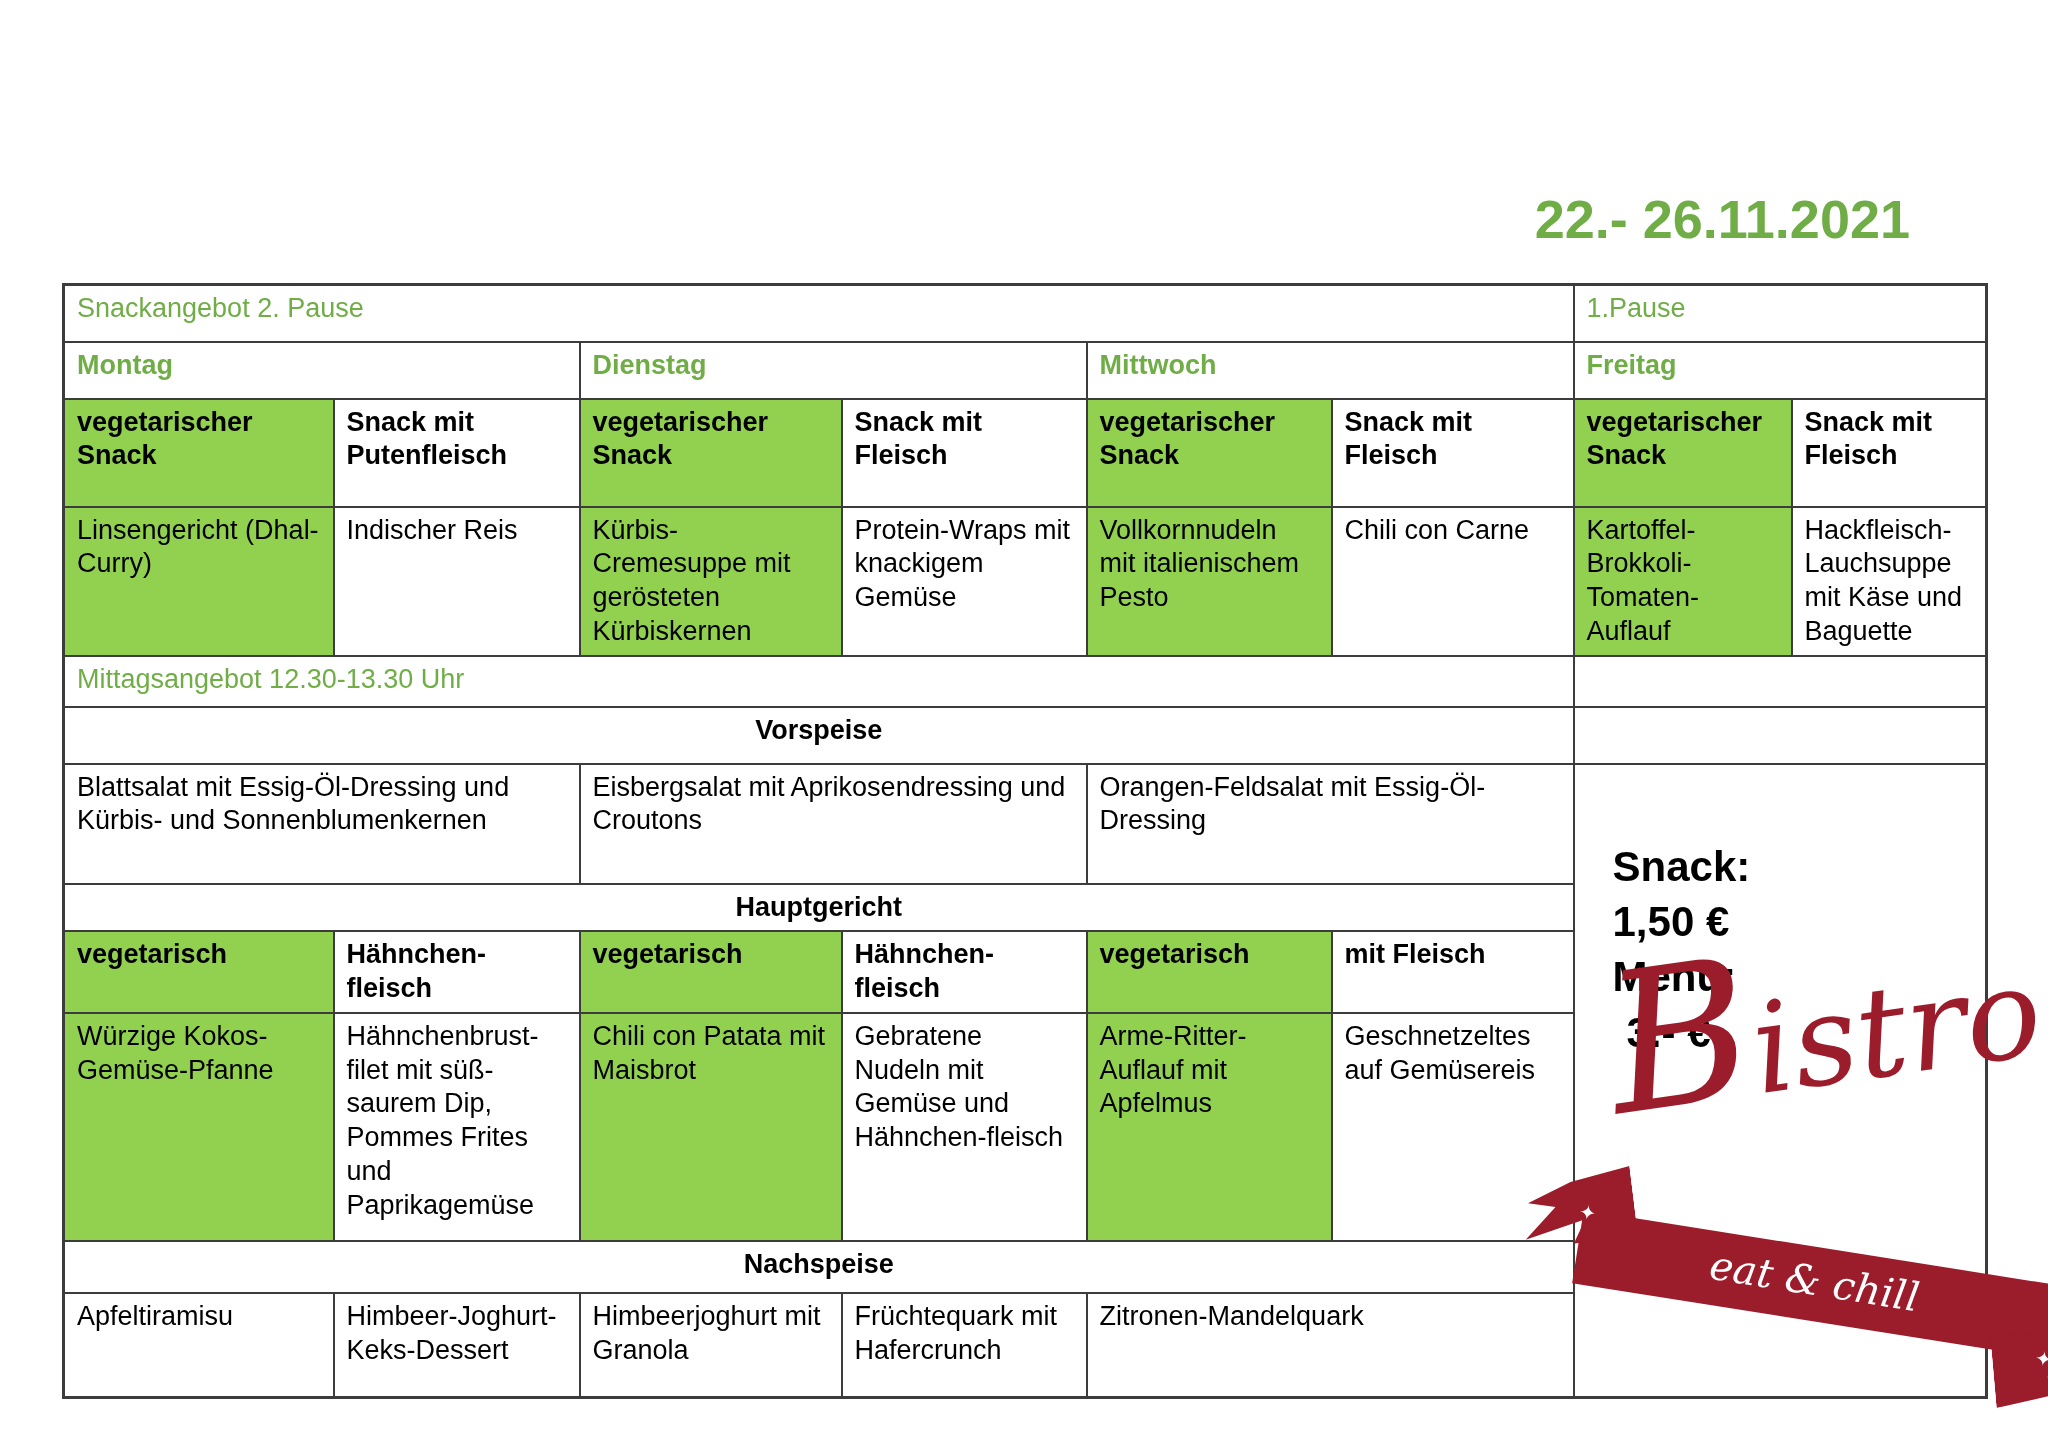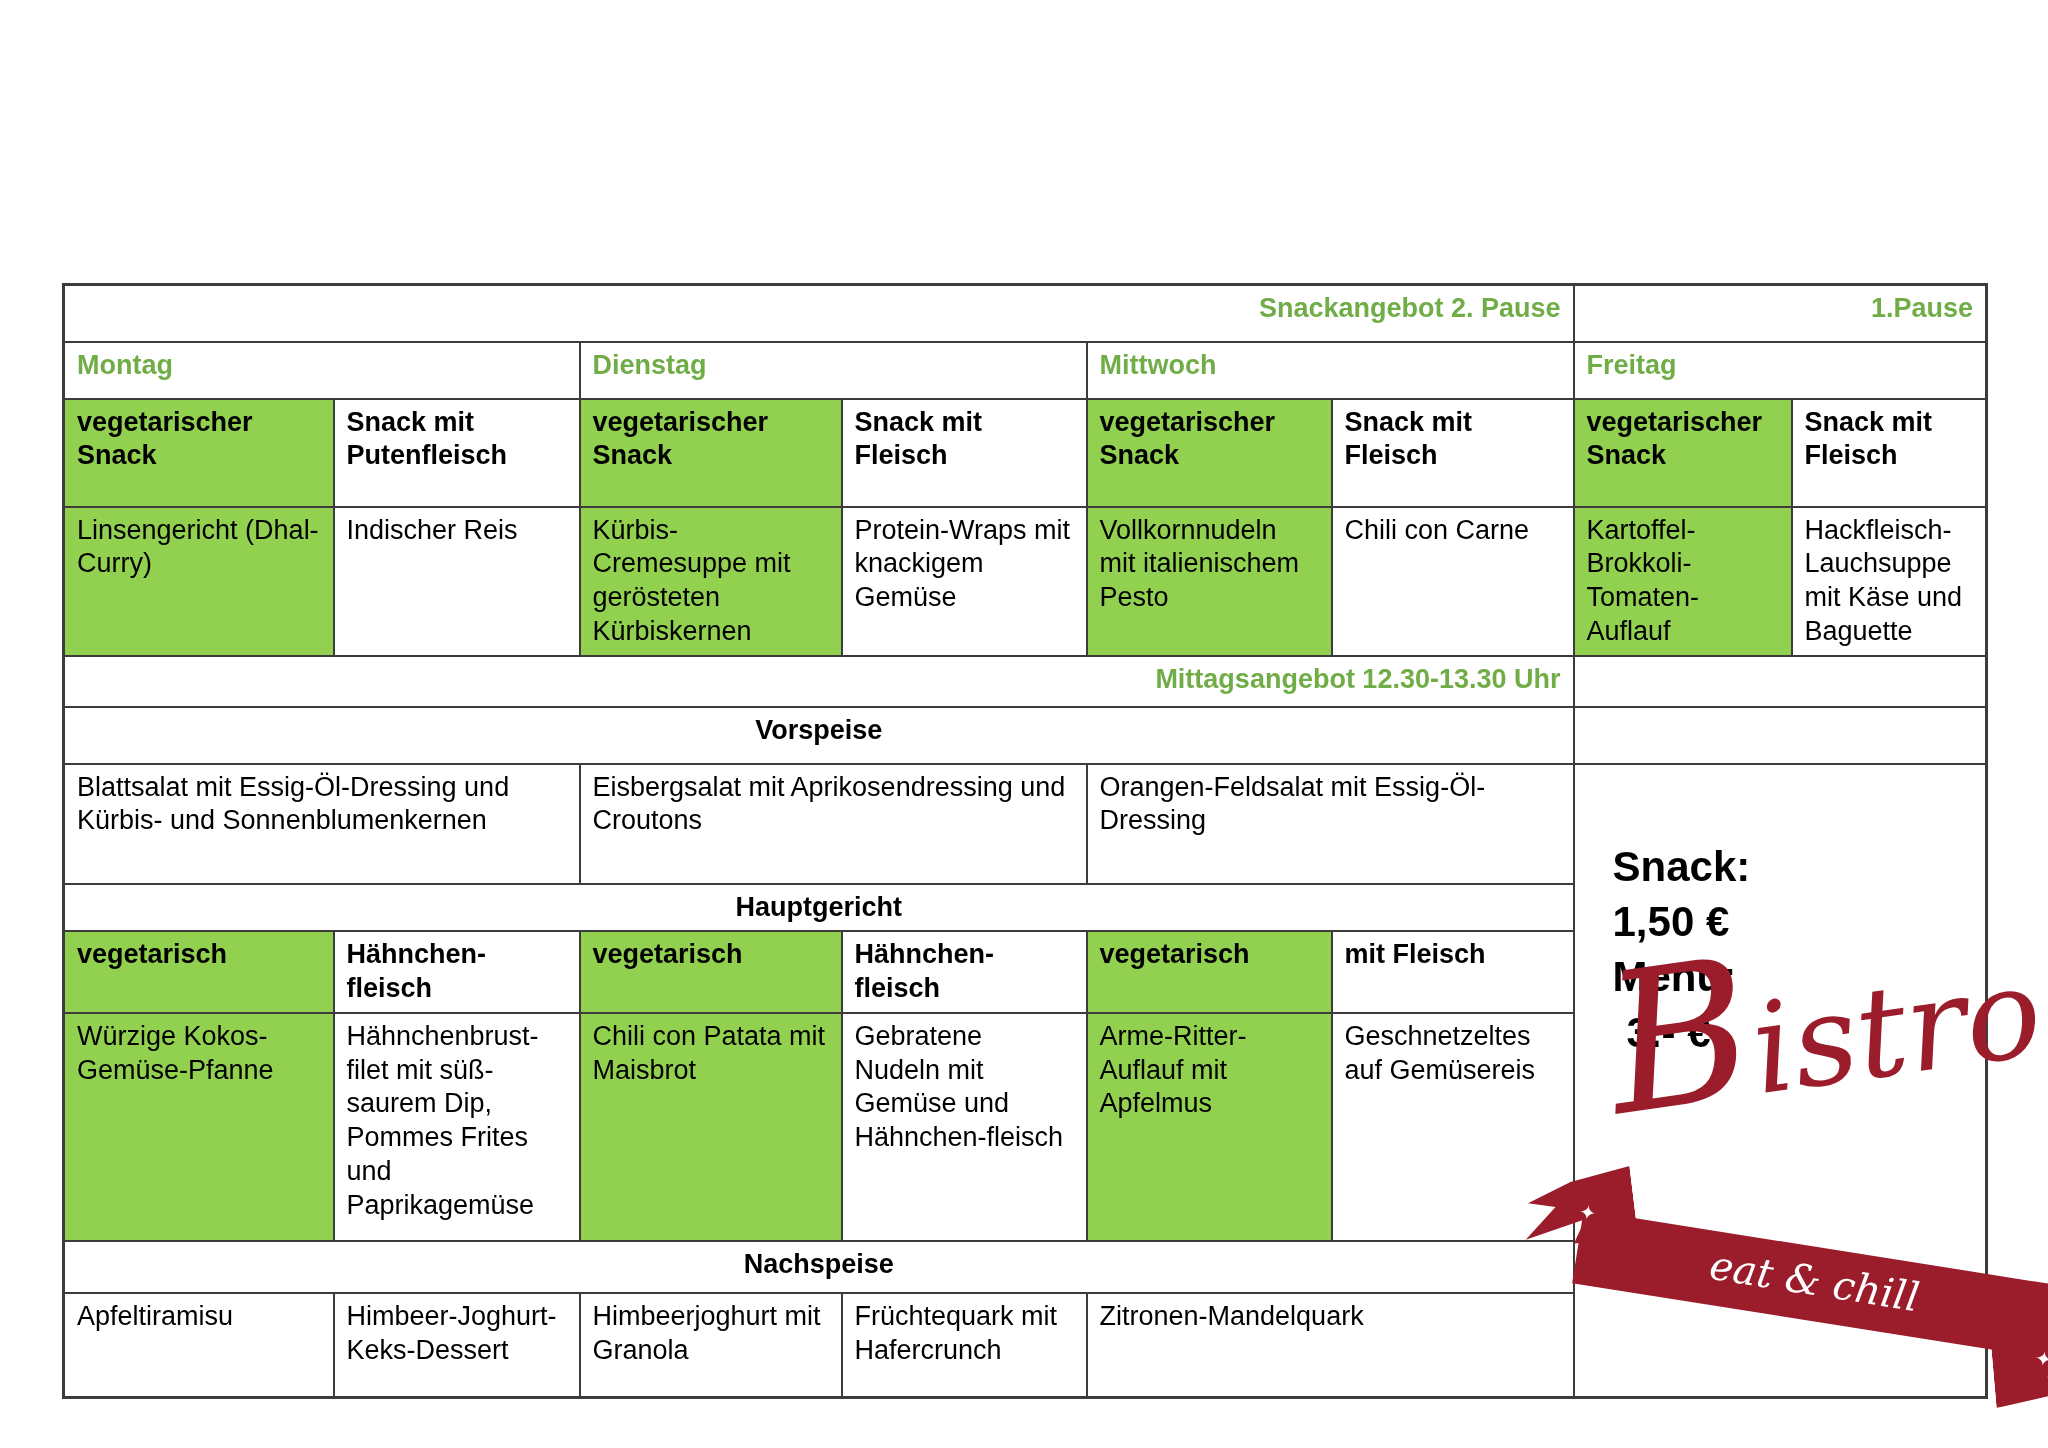--- a/index.html
+++ b/index.html
@@ -19,22 +19,22 @@
   }
   table.menu {
     position:absolute; left:62px; top:283px; width:1923px; height:1102px;
     border-collapse:collapse; table-layout:fixed; border:3px solid #3c3c3c;
   }
   table.menu td {
     border:2px solid #3c3c3c; vertical-align:top; padding:6px 12px;
     font-size:27px; line-height:1.25; word-wrap:break-word;
   }
   td.big-green {
-    font-size:44px; font-weight:bold; color:var(--green-text,#70ad47);
-    text-align:right; vertical-align:middle; padding:0 4px;
+    font-size:44px; font-weight:normal; color:var(--green-text,#70ad47);
+    text-align:left; vertical-align:middle; padding:0 4px;
   }
   td.lunch-header { font-size:47px; padding-left:430px; }
   td.day {
     font-size:46px; font-weight:bold; color:var(--green-text,#70ad47);
     text-align:left; vertical-align:middle; padding:0 4px;
   }
   td.type { font-weight:bold; font-size:28px; }
   td.section { font-size:34px; font-weight:bold; text-align:center; vertical-align:middle; }
   .green-bg { background:var(--green-bg,#92d050); }
   .preline { white-space:pre-line; line-height:1.5; padding-top:8px; }
@@ -71,20 +71,21 @@
   }
   .star { position:absolute; color:#fff; font-size:20px; font-style:normal; }
   .star-left { left:-4px; top:-10px; }
   .star-right { right:-8px; bottom:-14px; }
 </style>
 </head>
 <body>
 
 <div class="page">
 
+  <div class="date">22.- 26.11.2021</div>
 
   <table class="menu">
     <colgroup>
       <col style="width:270px">
         <col style="width:246px">
       <col style="width:262px">
         <col style="width:245px">
       <col style="width:245px">
         <col style="width:242px">
       <col style="width:218px">

